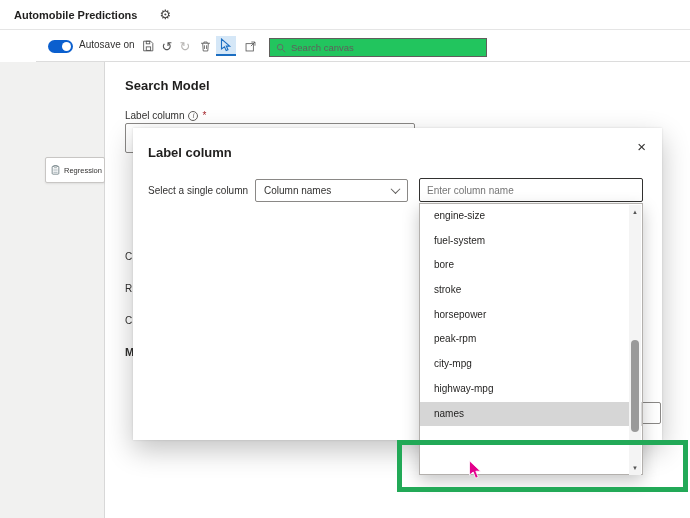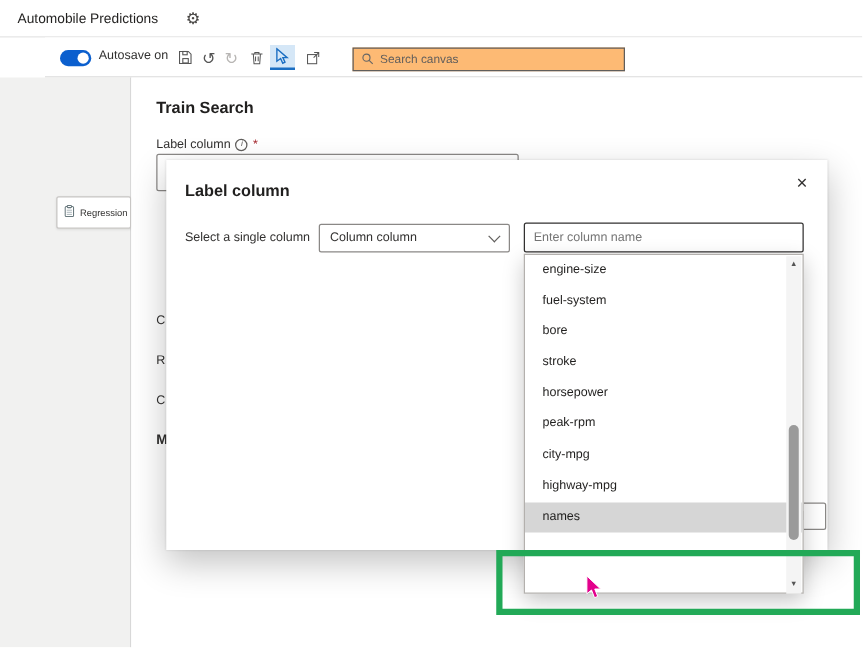--- a/index.html
+++ b/index.html
@@ -1,33 +1,33 @@
 <!DOCTYPE html>
 <html><head>
 <meta charset="utf-8">
 <style>
   * { margin:0; padding:0; box-sizing:border-box; }
   body { font-family:"Liberation Sans", sans-serif; background:#fff; }
   .screen { position:relative; width:690px; height:518px; background:#fff; overflow:hidden; font-family:"Liberation Sans", sans-serif; }
 
   
   .header { position:absolute; top:0; left:0; width:690px; height:30px; background:#fff; border-bottom:1px solid #e5e5e5; display:flex; align-items:center; padding-left:14px; gap:22px; }
-  .header-title { font-size:11px; font-weight:normal; color:#201f1e; }
+  .header-title { font-size:11px; font-weight:bold; color:#201f1e; }
   .gear { font-size:13px; color:#484644; cursor:pointer; line-height:1; }
 
   
   .toolbar { position:absolute; top:30px; left:0; width:690px; height:32px; background:#fff; border-bottom:1px solid #dcdcdc; display:flex; align-items:center;margin-left:36px; }
   .toggle { position:absolute; left:12px; top:10px; width:25px; height:13px; border-radius:7px; background:#0b5fce; cursor:pointer; }
   .toggle-knob { position:absolute; right:2px; top:2px; width:9px; height:9px; border-radius:50%; background:#fff; }
   .autosave-label { position:absolute; left:43px; top:9px; font-size:10px; color:#323130; }
   .tb-icon { position:absolute; top:7px; width:18px; height:18px; display:flex; align-items:center; justify-content:center; cursor:pointer; color:#555; font-size:13px; }
   .tb-icon svg { display:block; }
   .tb-icon.disabled { color:#b8b6b4; }
   .tool-selected { background:#d5e7f7; border-bottom:2px solid #1b6ec2; }
-  .searchbox { position:absolute; left:246px; top:8px; width:218px; height:19px; border:1px solid #605e5c; background:#fdba74; display:flex; align-items:center; padding:0 6px; gap:5px; }
+  .searchbox { position:absolute; left:233px; top:8px; width:218px; height:19px; border:1px solid #605e5c; background:#22c55e; display:flex; align-items:center; padding:0 6px; gap:5px; }
   .searchbox input { border:none; outline:none; flex:1; font-size:9.5px; color:#323130; font-family:"Liberation Sans", sans-serif; background:transparent; }
   .searchbox input::placeholder { color:#605e5c; }
 
   
   .canvas { position:absolute; top:62px; left:0; width:105px; height:456px; background:#f1f1f0; border-right:1px solid #d8d8d8; }
   .node { position:absolute; background:#fff; border:1px solid #c8c6c4; border-radius:2px; display:flex; align-items:center; gap:4px; padding:0 5px; overflow:hidden; cursor:pointer; box-shadow:0 1px 2px rgba(0,0,0,0.08); }
   .node-label { font-size:7.5px; color:#323130; white-space:nowrap; }
   .node1 { left:45px; top:95px; width:60px; height:26px; }
   .node2 { left:10px; top:262px; width:94px; height:25px; }
 
@@ -140,39 +140,39 @@
             <rect x="1" y="1.5" width="8" height="9.5" rx="1" fill="none" stroke="#69797e" stroke-width="1"></rect>
             <rect x="3" y="0.5" width="4" height="2" rx="0.5" fill="#fff" stroke="#69797e" stroke-width="1"></rect>
             <path d="M2.5 5h5M2.5 7h5M2.5 9h5" stroke="#9aa8ad" stroke-width="0.8"></path>
           </svg>
       </span>
       <span class="node-label">Regression</span>
     </div>
   </div>
 
   <div class="panel">
-    <div class="panel-title">Train Search</div>
+    <div class="panel-title">Search Model</div>
     <div class="field-label">
       <span>Label column</span>
       <span class="info-circle">i</span>
       <span class="req">*</span>
     </div>
     <div class="panel-input-sliver"></div>
     <span class="clipped" style="top:189px;">C</span>
     <span class="clipped" style="top:221px;">R</span>
     <span class="clipped" style="top:253px;">C</span>
     <span class="clipped bold" style="top:284px;">M</span>
   </div>
 
   <div class="modal">
     <div class="modal-title">Label column</div>
     <div class="modal-close">×</div>
     <div class="select-label">Select a single column</div>
     <div class="dropdown">
-      <span class="dropdown-value">Column column</span>
+      <span class="dropdown-value">Column names</span>
       <span class="chev"></span>
     </div>
     <input class="col-input" type="text" placeholder="Enter column name" style="">
     <span class="input-req">*</span>
     <button class="cancel-btn">Cancel</button>
   </div>
 
   <div class="col-list">
     <div class="list-item">engine-size</div>
     <div class="list-item">fuel-system</div>

